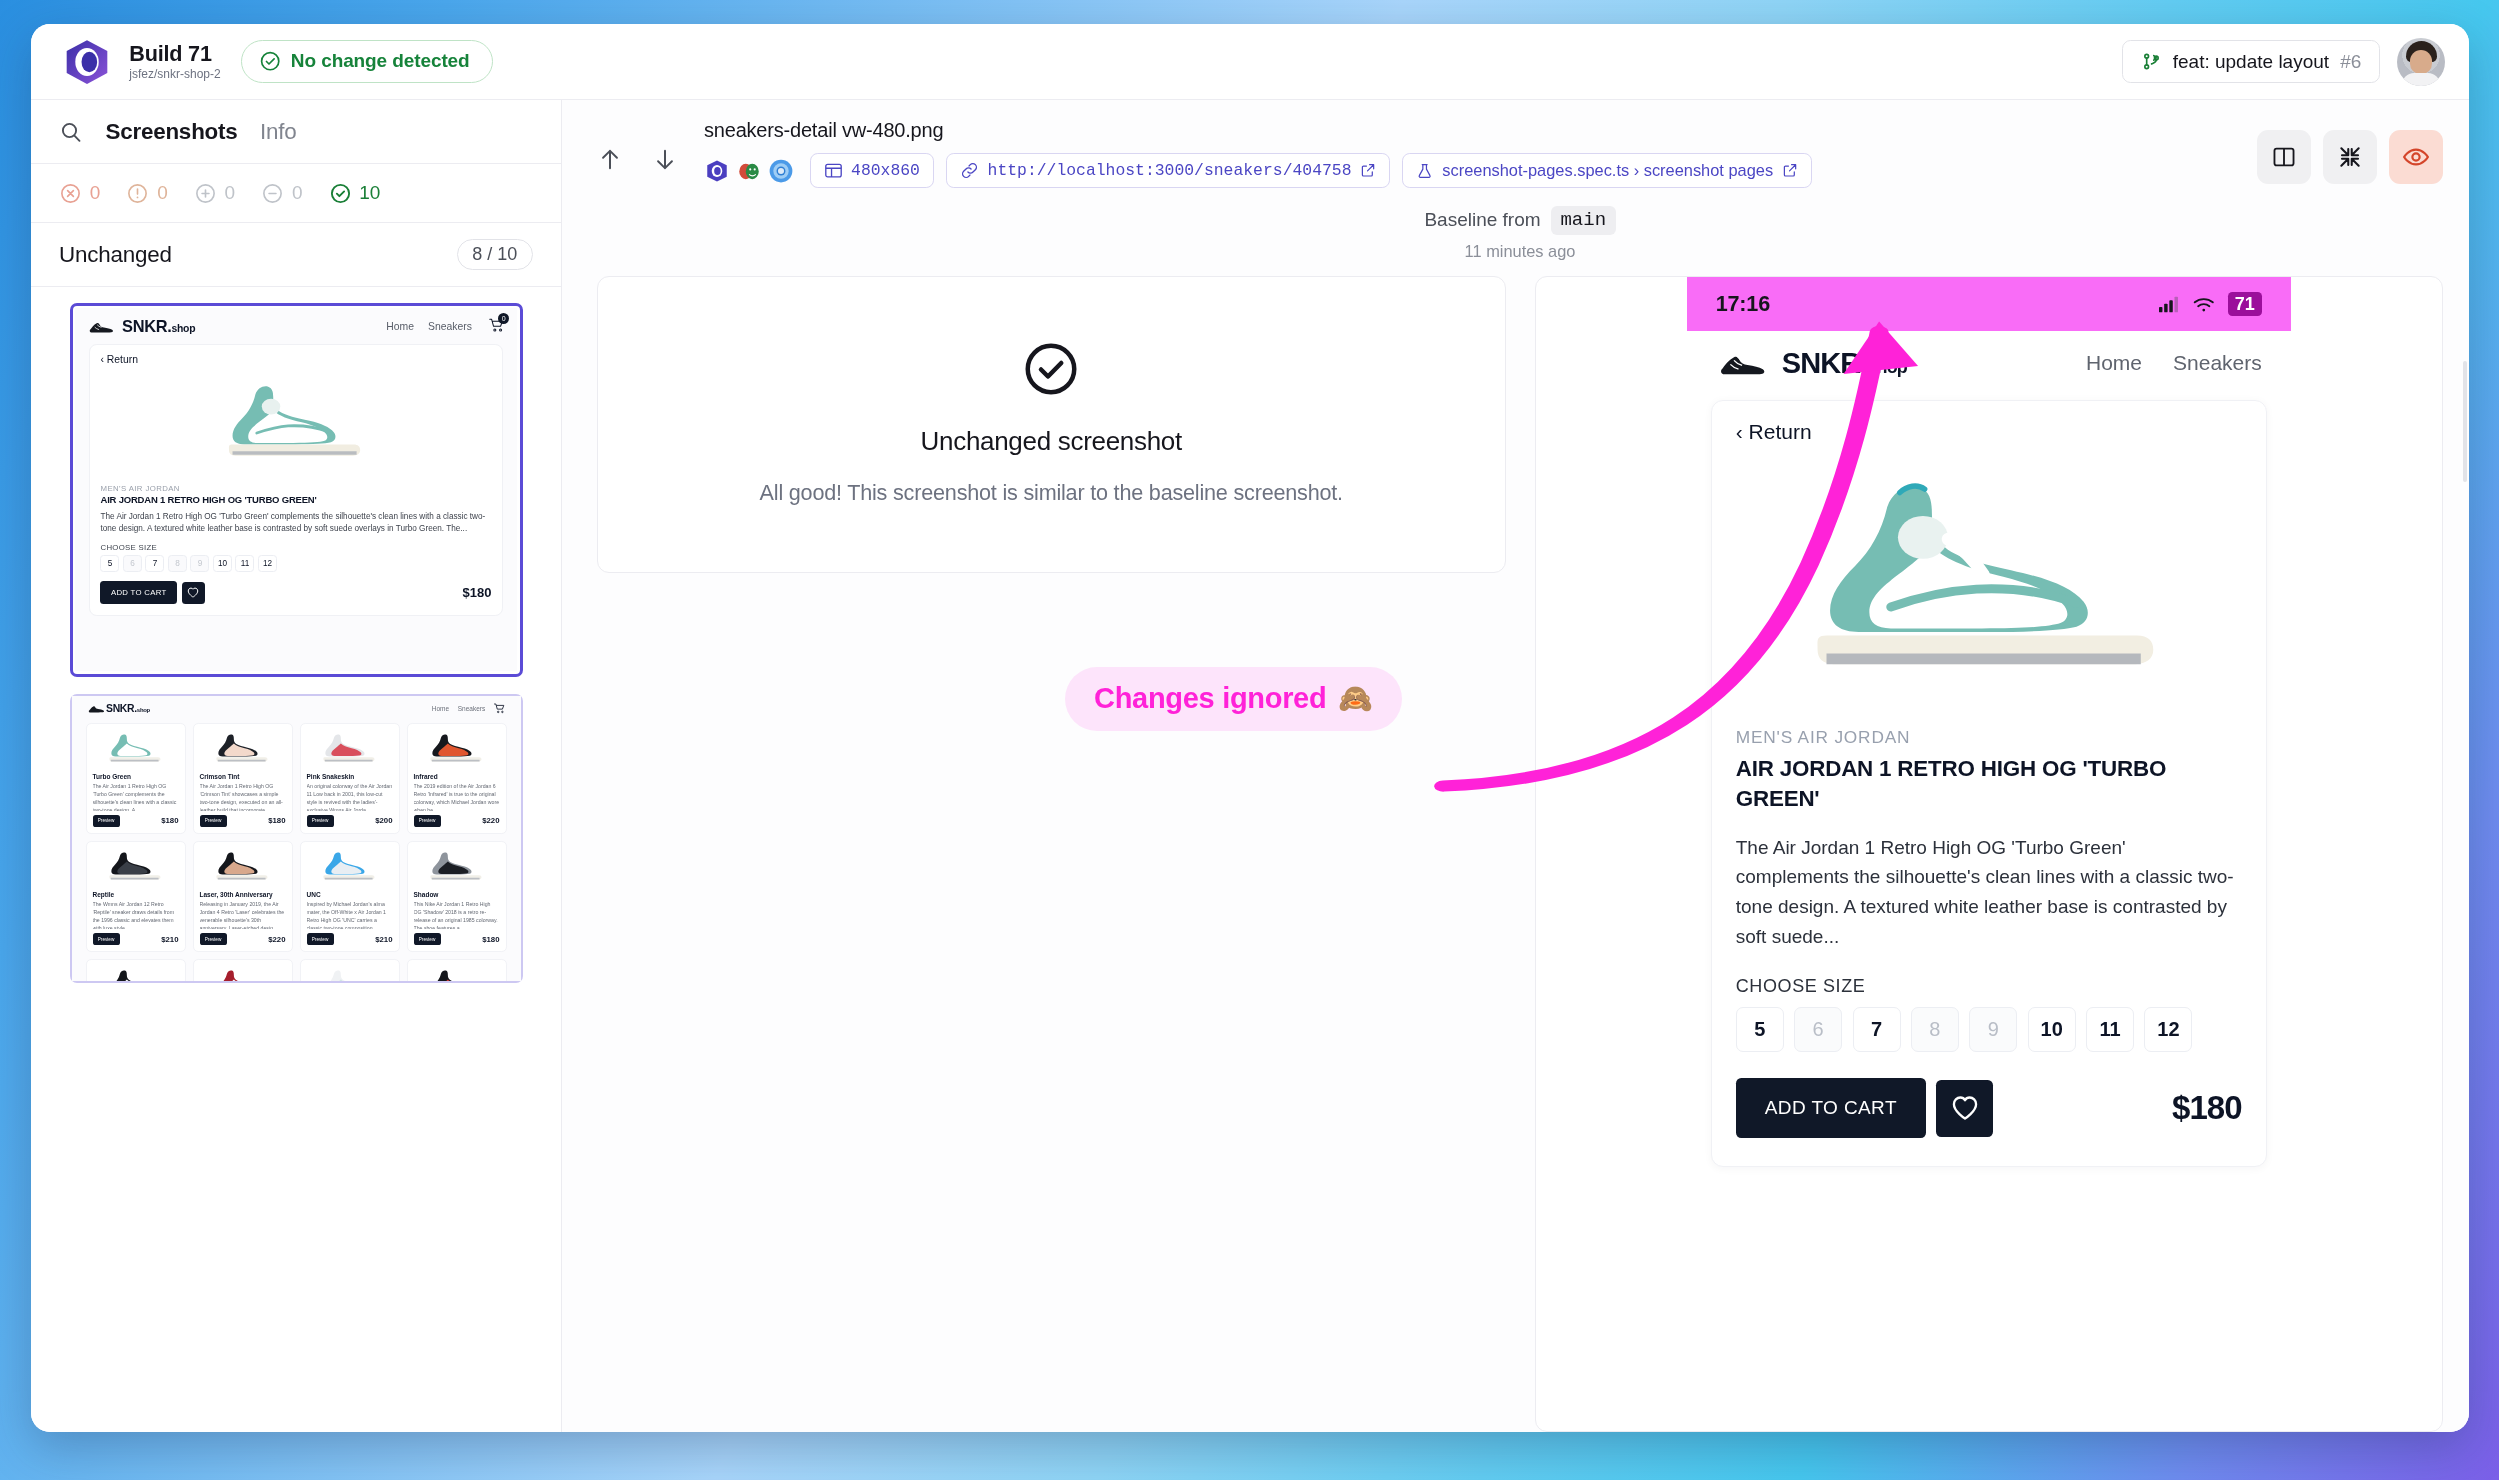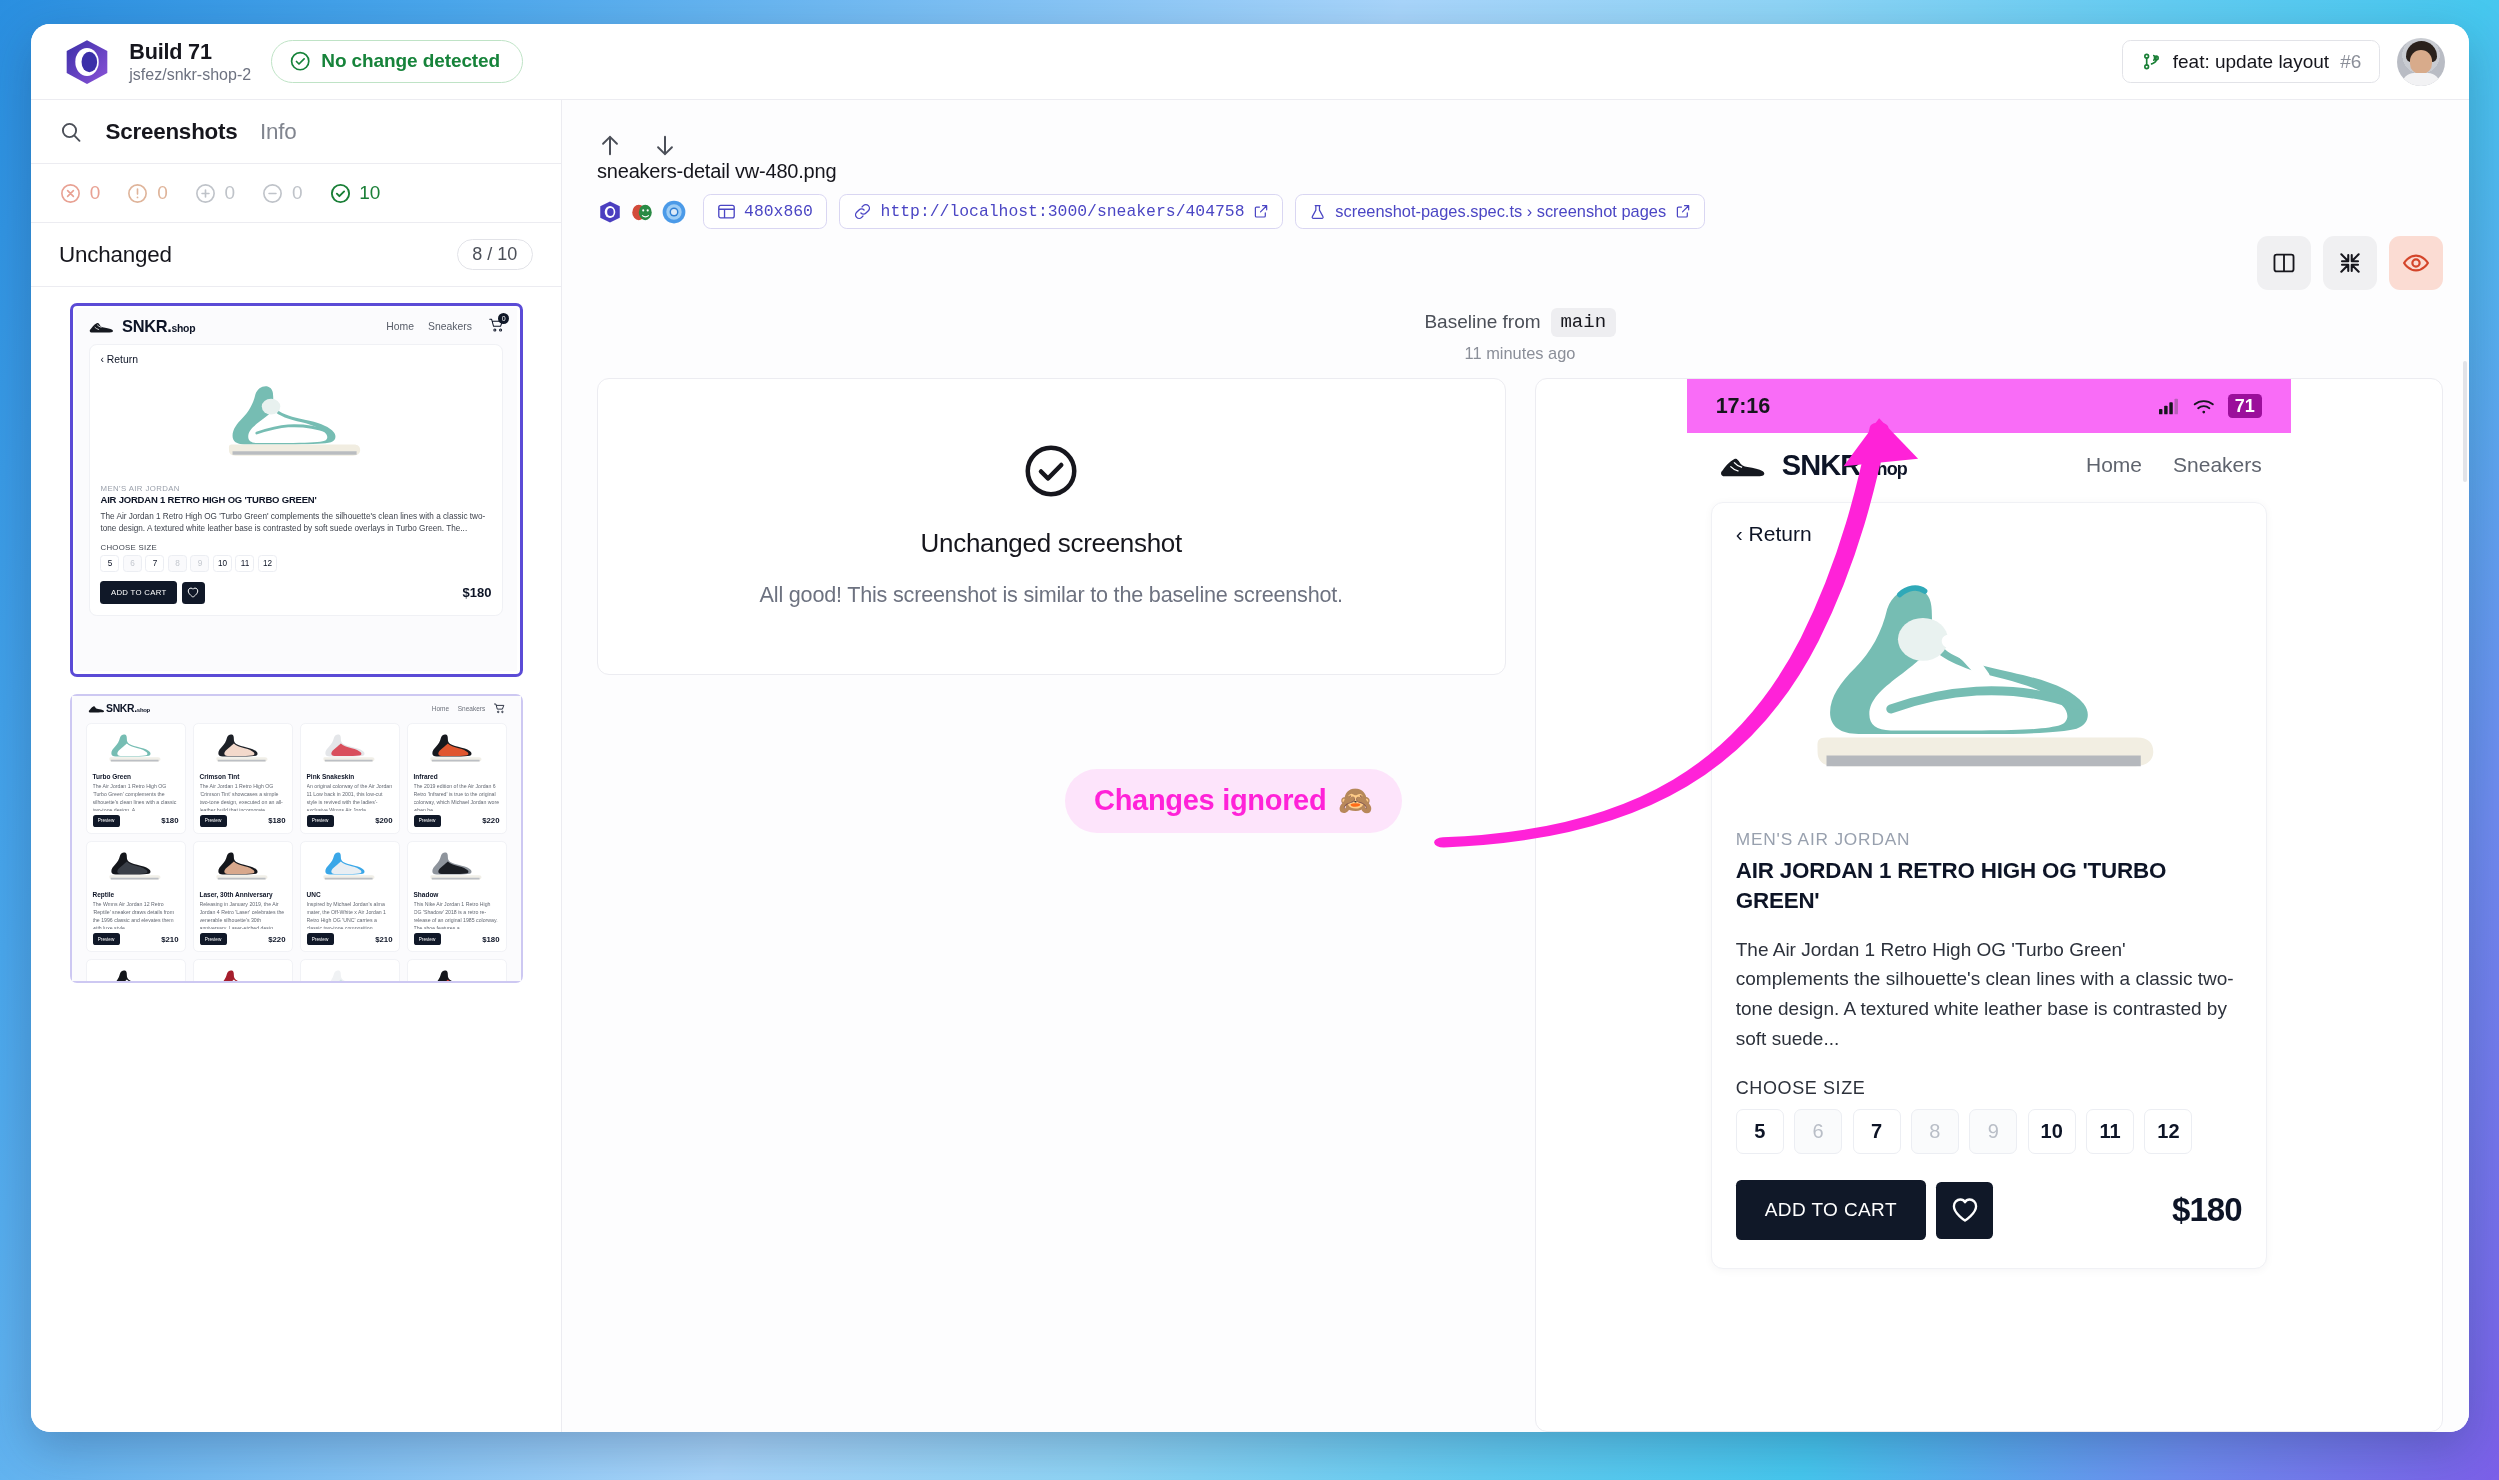--- a/index.html
+++ b/index.html
@@ -30,21 +30,21 @@
     flex: 0 0 76px;
     display: flex;
     align-items: center;
     padding: 0 24px 0 31px;
     border-bottom: 0.9px solid #ececf1;
     background: #fff;
   }
   .logo-eye { width: 50px; height: 50px; flex: 0 0 50px; margin-right: 17.3px; }
   .build-block { line-height: 1.16; margin-right: 20px; }
   .build-title { font-size: 21.6px; font-weight: 600; color: #16161d; letter-spacing: -0.2px; }
-  .build-repo { font-size: 16px; color: #6d7280; margin-top: 1.7px; }
+  .build-repo { font-size: 12px; color: #6d7280; margin-top: 1.7px; }
   .status-pill {
     display: flex; align-items: center; gap: 9.5px;
     border: 1.3px solid #bfe3c6; border-radius: 22.4px;
     padding: 9.5px 22.4px 9.5px 17.3px;
     background: #fff;
   }
   .status-pill .label { font-size: 19px; font-weight: 700; color: #16833a; letter-spacing: -0.1px; }
   .topbar-right { margin-left: auto; display: flex; align-items: center; gap: 17.3px; }
   .branch-pill {
     display: flex; align-items: center; gap: 11.2px;
@@ -143,21 +143,21 @@
   .gcard { background:#fff; border:0.9px solid #f1f2f6; border-radius:5.2px; padding: 5.2px 6px 6px 6px; }
   .gshoe { height: 40px; display:flex; align-items:center; justify-content:center; }
   .gname { font-size: 6.5px; font-weight:700; color:#0d1426; margin-top:3.5px; }
   .gdesc { font-size: 5.2px; color:#646973; line-height:1.55; margin-top:2.6px; height: 28.5px; overflow:hidden; }
   .grow { display:flex; align-items:center; margin-top:4.3px; }
   .gprev { background:#101828; color:#fff; font-size:4.7px; padding:3.5px 5.2px; border-radius:2.6px; }
   .gprice { margin-left:auto; font-size:7.8px; font-weight:800; color:#0d1426; }
 
   
   .content { flex: 1 1 auto; display:flex; flex-direction: column; min-width:0; background:#fdfdfe; }
-  .ctoolbar { display:flex; align-items:flex-start; padding: 19px 26px 14px 35px; flex-direction: column; }
+  .ctoolbar { display:flex; align-items:center; padding: 19px 26px 14px 35px; }
   .navarrows { display:flex; gap: 29px; padding-top: 12px; margin-right: 26px; }
   .arrowbtn { width: 26px; height: 29px; color:#4b4f58; }
   .meta .fname { font-size: 20px; color:#16161d; letter-spacing:-0.2px; }
   .meta .chips { display:flex; align-items:center; gap: 12px; margin-top: 11.2px; }
   .brow-icons { display:flex; align-items:center; gap: 6px; margin-right: 3.5px; }
   .chip {
     display:flex; align-items:center; gap: 8.6px;
     border:0.9px solid #d9d6f2; border-radius: 7.8px; padding: 7px 13px;
     font-family: "Liberation Mono", monospace; font-size: 16.4px; color: #4b46c4; background:#fff;
   }

